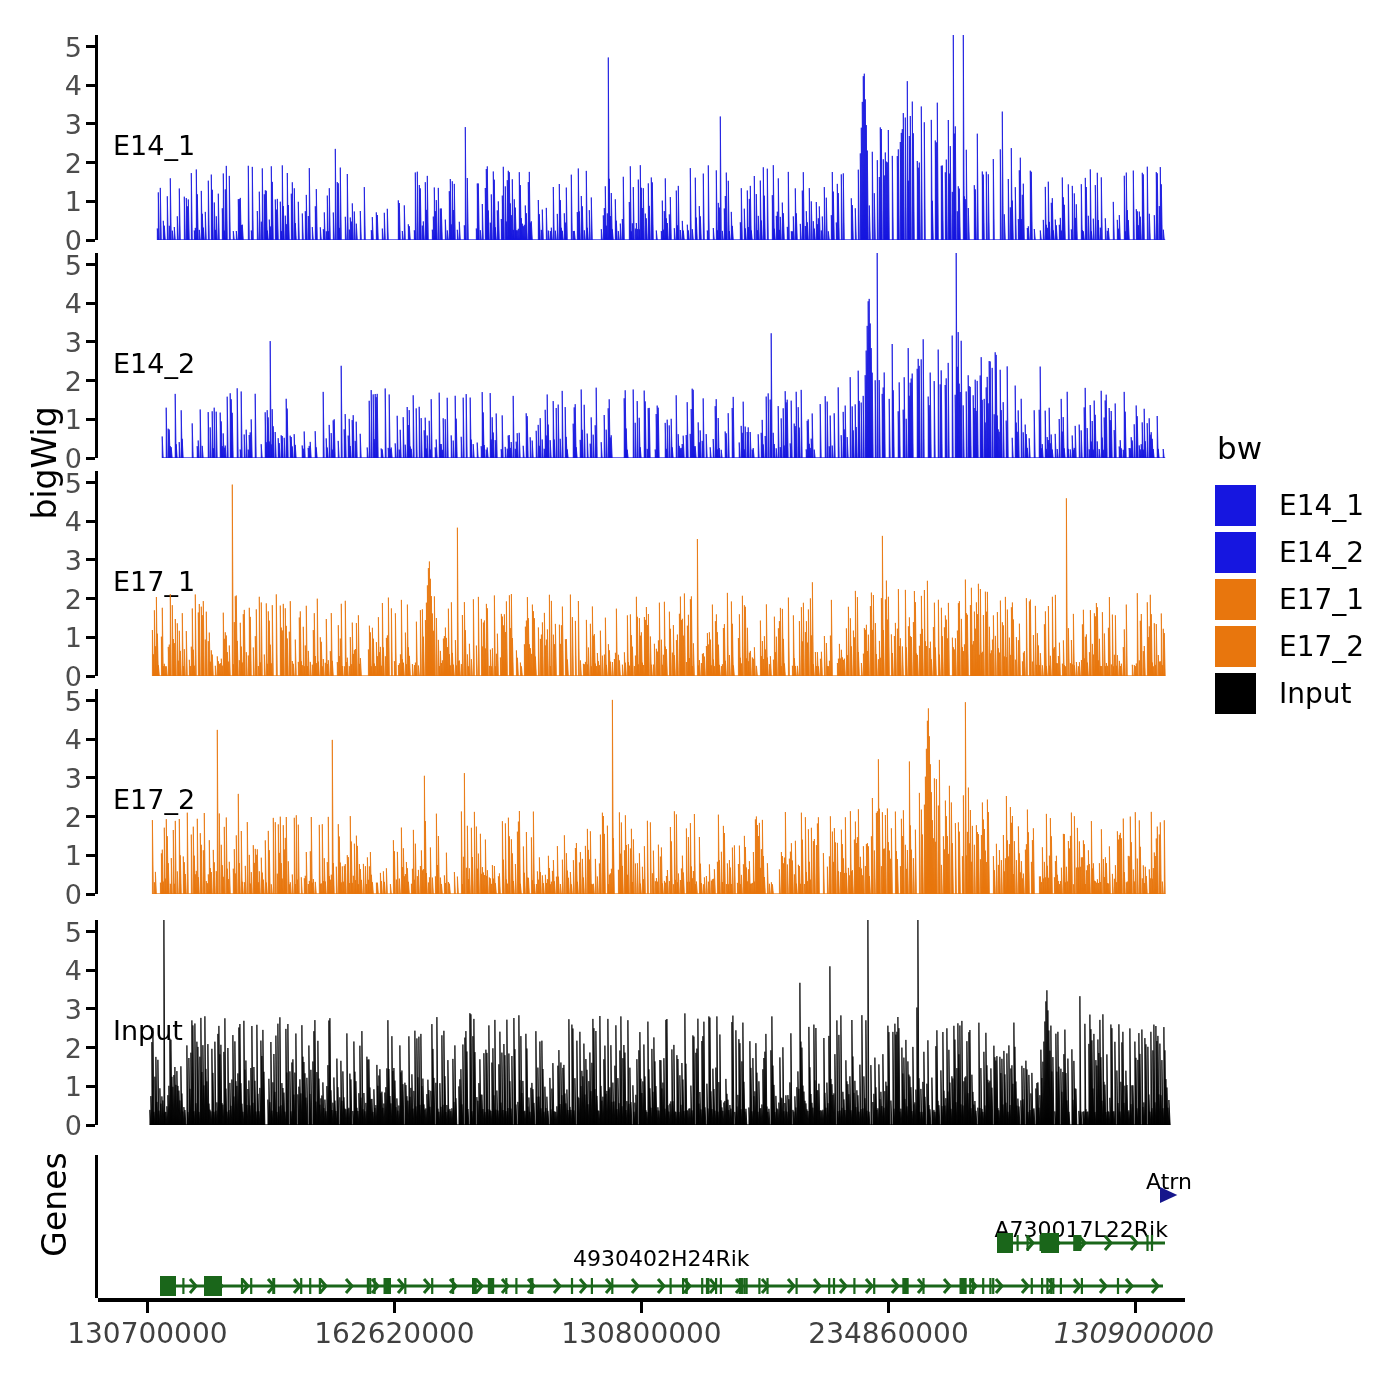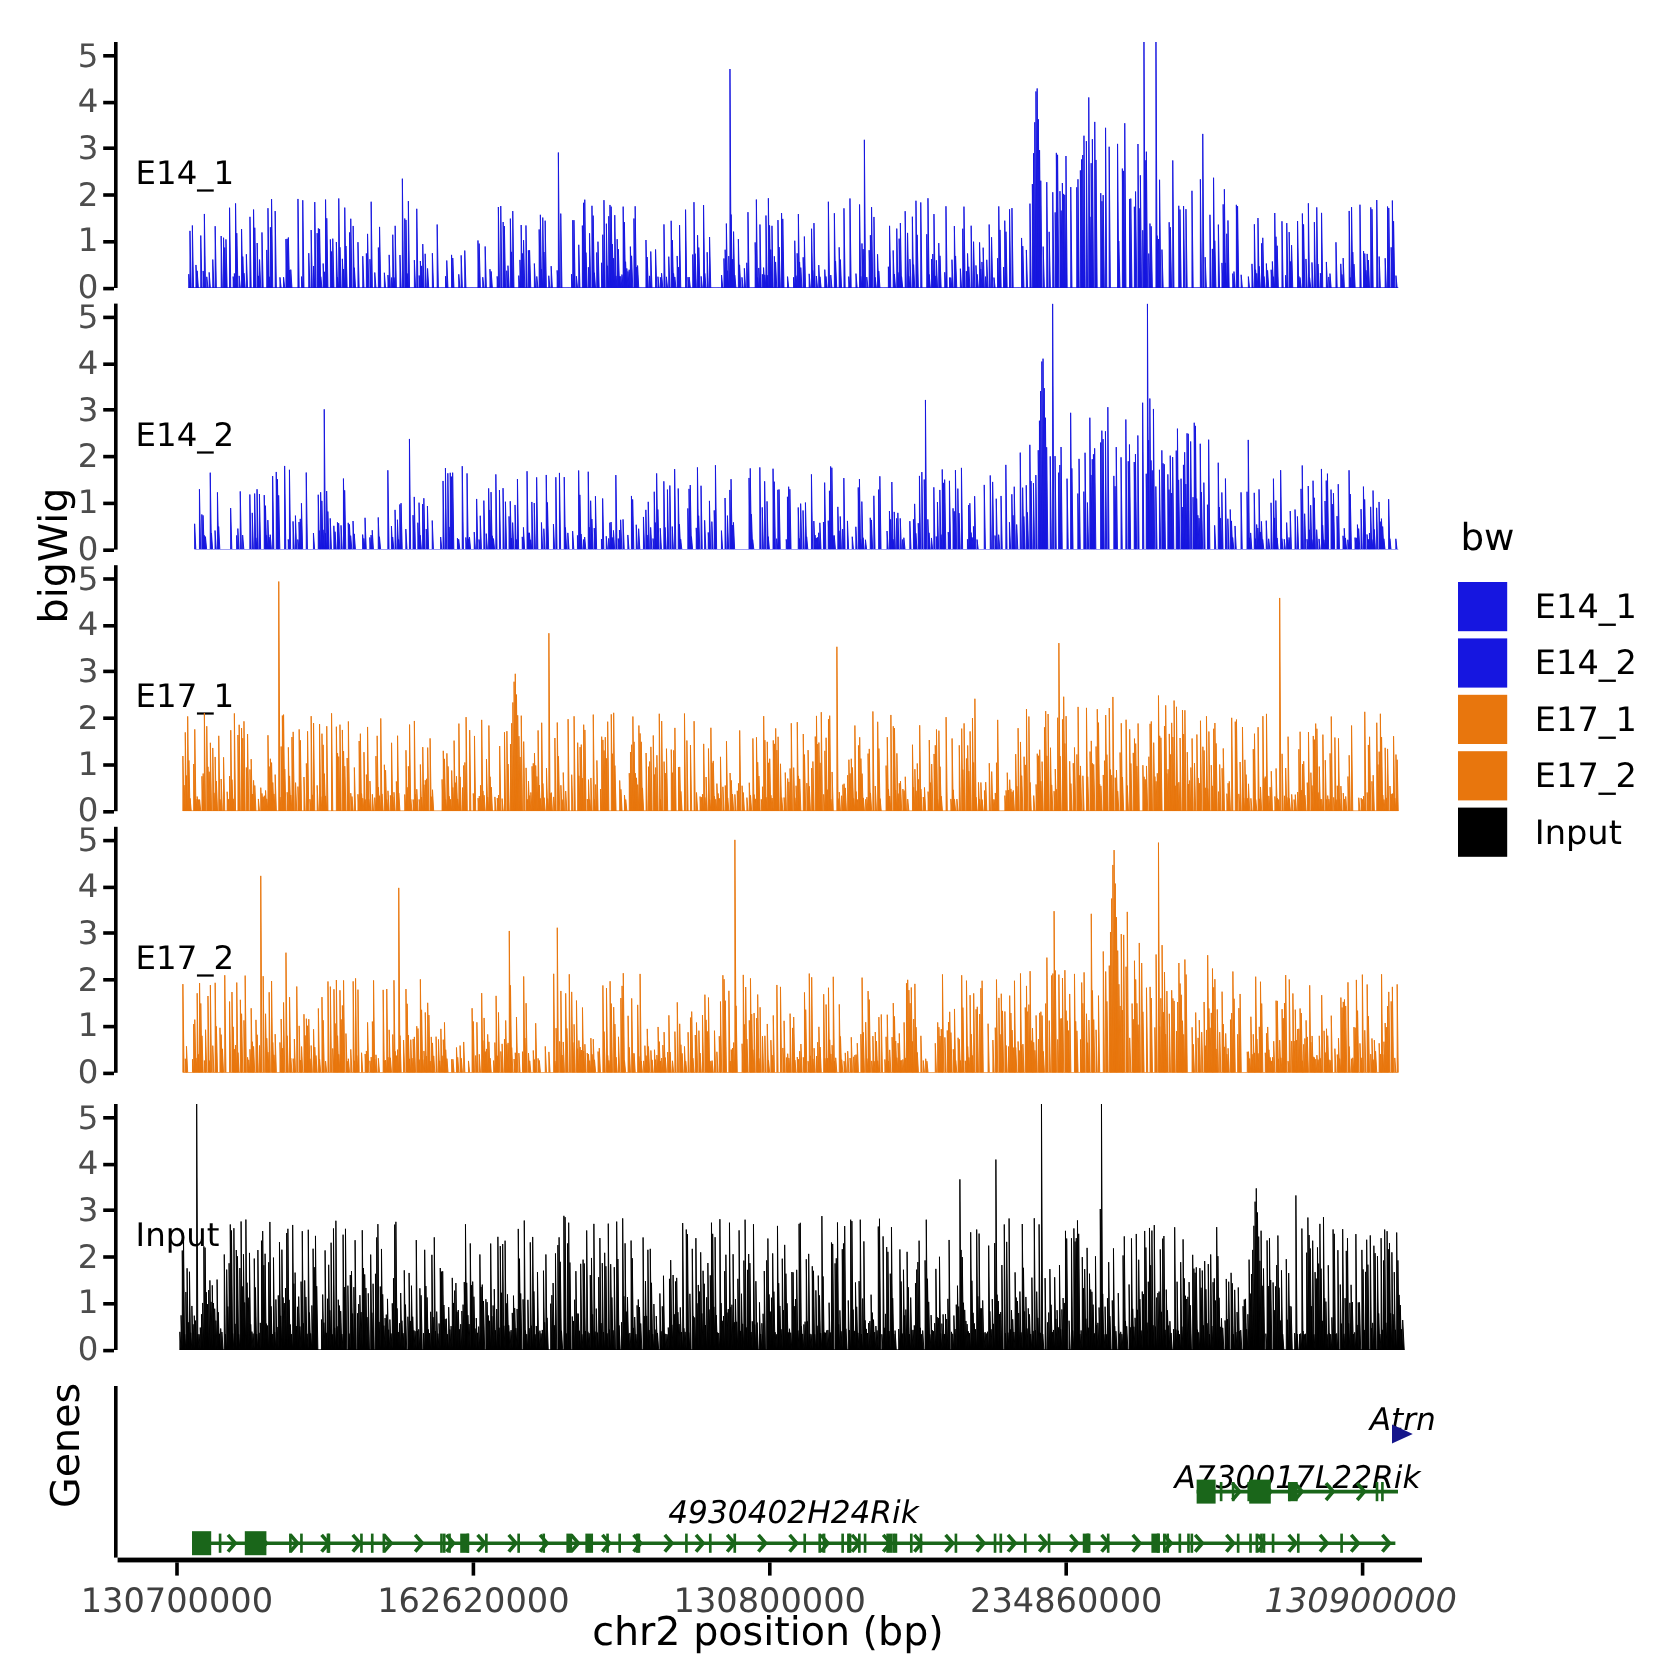--- a/index.html
+++ b/index.html
@@ -19,21 +19,21 @@
   .trklab{position:absolute;font-size:27px;color:#000;white-space:nowrap;transform:translateY(-50%);}
   .plot{position:absolute;left:3px;top:0;overflow:hidden;}
   .plot svg{display:block;}
 
   .genespanel{position:absolute;left:95px;top:1155px;width:1300px;height:160px;}
   .genes-axisline{position:absolute;left:0;top:0;width:3px;height:143px;background:#000;}
   .gaxis{position:absolute;left:3px;top:143px;width:1087px;height:4px;background:#000;}
   .gtick{position:absolute;top:147px;width:3px;height:11px;background:#000;}
   .gticklab{position:absolute;top:162px;font-size:28px;color:#404040;
             transform:translateX(-50%);white-space:nowrap;}
-  .genename{position:absolute;font-size:26px;color:#000;white-space:nowrap;transform:translateX(-50%);font-style:italic;}
+  .genename{position:absolute;font-size:22px;color:#000;white-space:nowrap;transform:translateX(-50%);}
 
   .xaxistitle{position:absolute;left:95px;top:1340px;width:1090px;text-align:center;
               font-size:33px;color:#000;}
 
   .legend{position:absolute;left:1215px;top:430px;}
   .legend-title{font-size:31px;color:#000;margin:0 0 16px 2px;}
   .legend-row{display:flex;align-items:center;height:47px;}
   .swatch{width:41px;height:41px;flex:0 0 41px;}
   .legend-txt{margin-left:23px;font-size:28px;color:#000;}
 </style>
@@ -299,21 +299,20 @@
         <div class="gticklab" style="left: 299.455px;">162620000</div>
         <div class="gtick" style="left: 545px;"></div>
         <div class="gticklab" style="left: 546.5px;">130800000</div>
         <div class="gtick" style="left: 792.045px;"></div>
         <div class="gticklab" style="left: 793.545px;">234860000</div>
         <div class="gtick" style="left: 1039.09px;"></div>
         <div class="gticklab" style="left: 1039px; font-style: italic;">130900000</div>
       </div>
   </div>
 
-  <div class="xaxistitle">chr2 position (bp)</div>
 
   <div class="legend">
     <div class="legend-title">bw</div>
     <div id="legend-rows">
         <div class="legend-row">
           <div class="swatch" style="background: rgb(22, 22, 224);"></div>
           <div class="legend-txt">E14_1</div>
         </div>
         <div class="legend-row">
           <div class="swatch" style="background: rgb(22, 22, 224);"></div>

